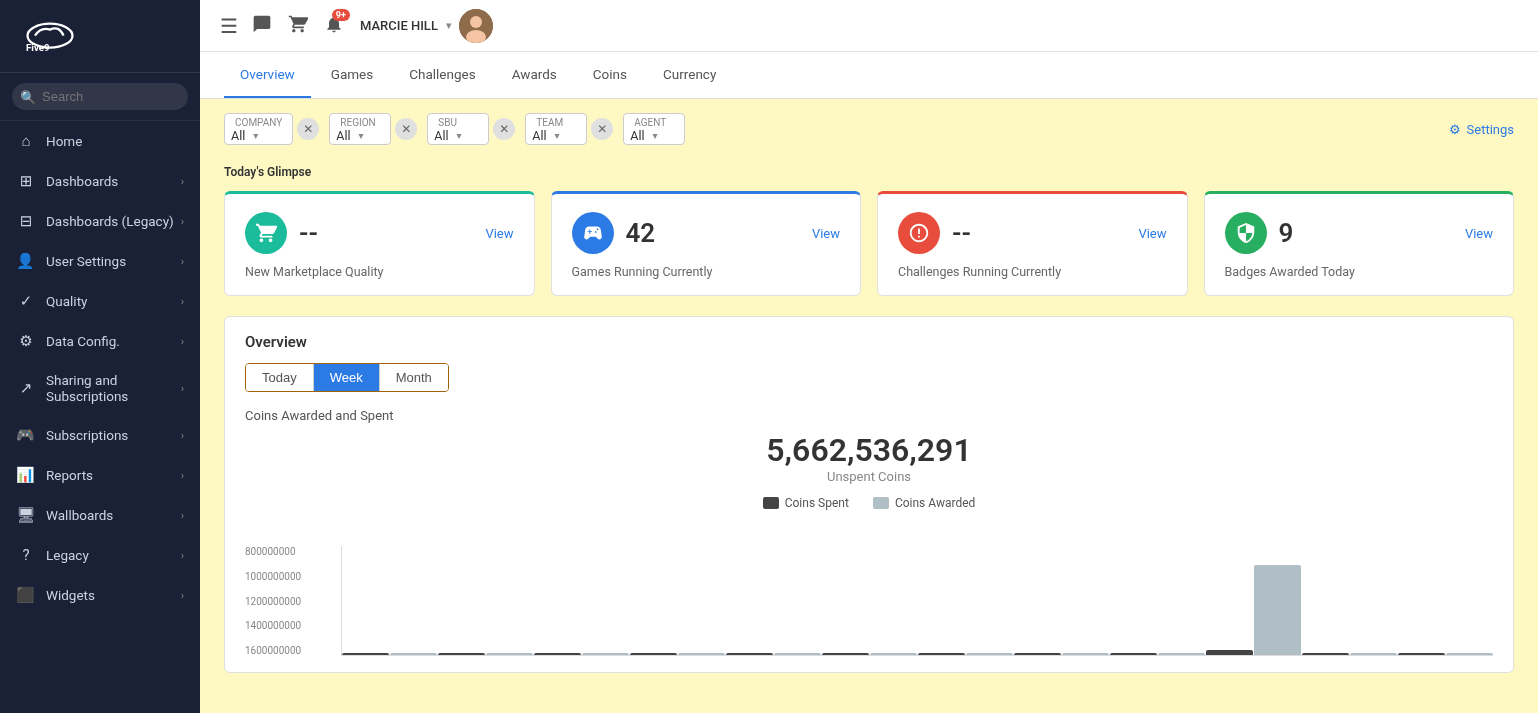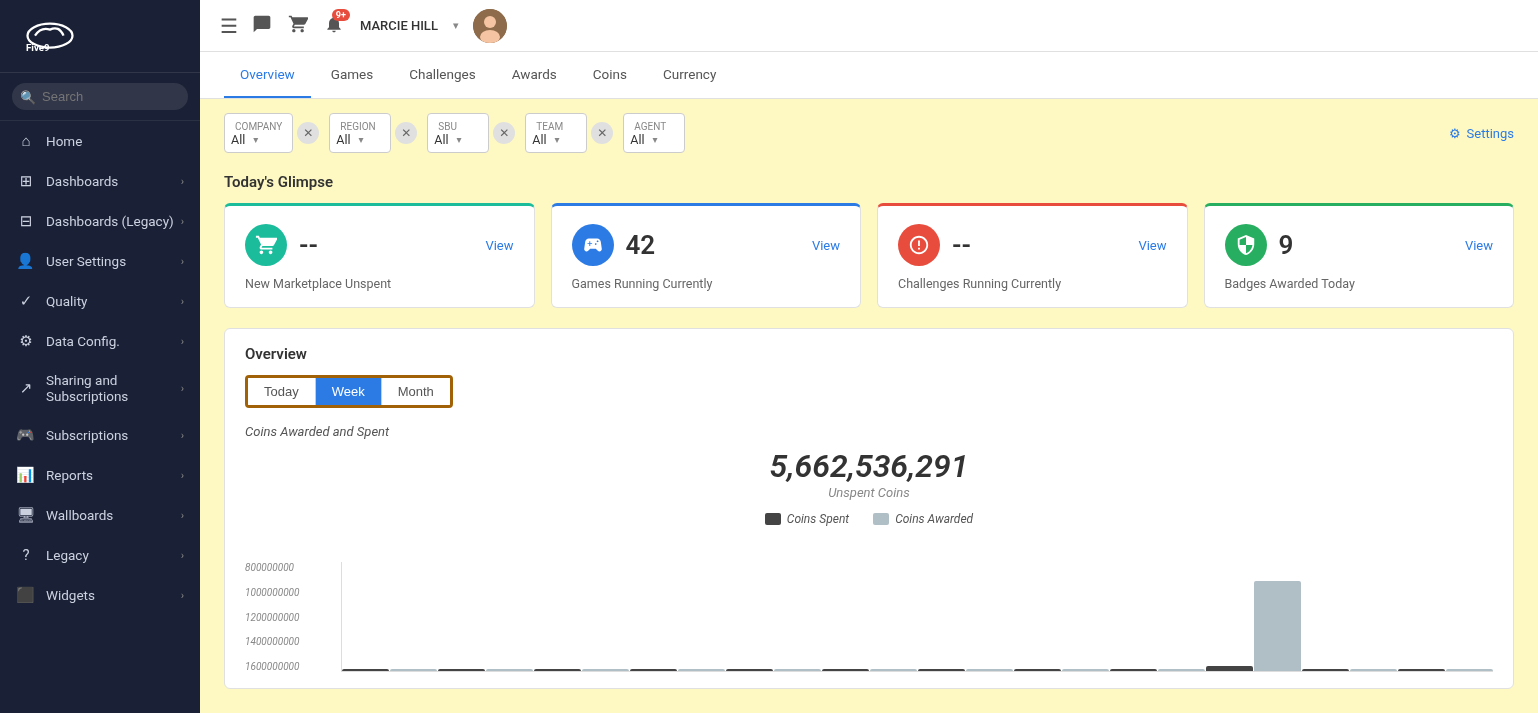--- a/index.html
+++ b/index.html
@@ -126,21 +126,21 @@
       background: #e74c3c;
       color: #fff;
       font-size: 9px;
       border-radius: 8px;
       padding: 1px 4px;
       font-weight: 700;
     }
     .header-user {
       display: flex;
       align-items: center;
-      gap: 15px;
+      gap: 8px;
       cursor: pointer;
     }
     .header-username {
       font-size: 13px;
       color: #333;
       font-weight: 500;
     }
     .header-avatar {
       width: 34px;
       height: 34px;
@@ -198,21 +198,21 @@
       align-items: center;
       gap: 0;
     }
     .filter-select-wrap {
       display: flex;
       align-items: center;
       border: 1px solid #ccc;
       border-radius: 4px;
       overflow: hidden;
       background: #fff;
-      height: 40px;
+      height: 32px;
     }
     .filter-label-top {
       font-size: 10px;
       color: #888;
       padding: 2px 6px 0 8px;
       line-height: 1;
     }
     .filter-select-inner {
       display: flex;
       flex-direction: column;
@@ -248,21 +248,21 @@
       display: flex;
       align-items: center;
       gap: 6px;
       color: #2c7be5;
       font-size: 13px;
       cursor: pointer;
     }
 
     
     .section-title {
-      font-size: 15px;
+      font-size: 12px;
       font-weight: 600;
       color: #333;
       margin: 8px 0 12px;
     }
     .glimpse-cards {
       display: flex;
       gap: 16px;
       margin-bottom: 20px;
     }
     .glimpse-card {
@@ -328,21 +328,21 @@
       padding: 16px 20px 0;
     }
     .overview-title {
       font-size: 15px;
       font-weight: 600;
       color: #333;
       margin-bottom: 12px;
     }
     .period-buttons {
       display: flex;
-      border: 3px solid #a16207;
+      border: 1px solid #a16207;
       border-radius: 4px;
       overflow: hidden;
       width: fit-content;
       margin-bottom: 0;
     }
     .period-btn {
       padding: 6px 16px;
       font-size: 13px;
       cursor: pointer;
       background: #fff;
@@ -351,21 +351,20 @@
       border-right: 1px solid #ccc;
     }
     .period-btn:last-child { border-right: none; }
     .period-btn.active {
       background: #2c7be5;
       color: #fff;
     }
 
     .chart-area {
       padding: 16px 20px;
-      font-style: italic;
     }
     .chart-label-main {
       font-size: 13px;
       color: #555;
       margin-bottom: 8px;
     }
     .chart-big-value {
       text-align: center;
       font-size: 32px;
       font-weight: 600;
@@ -665,21 +664,21 @@
         <div class="glimpse-card teal">
           <div class="card-top">
             <div class="card-icon teal">
               <svg width="22" height="22" viewBox="0 0 24 24" fill="white">
                   <path d="M7 18c-1.1 0-1.99.9-1.99 2S5.9 22 7 22s2-.9 2-2-.9-2-2-2zM1 2v2h2l3.6 7.59L5.25 14c-.16.28-.25.61-.25.96C5 16.1 5.9 17 7 17h12v-2H7.42c-.14 0-.25-.11-.25-.25l.03-.12.9-1.63H19c.75 0 1.41-.41 1.75-1.03l3.58-6.49A1 1 0 0023.46 4H5.21l-.94-2H1zm16 16c-1.1 0-1.99.9-1.99 2S15.9 22 17 22s2-.9 2-2-.9-2-2-2z"></path>
                 </svg>
             </div>
             <span class="card-value">--</span>
             <span class="card-view-link">View</span>
           </div>
-          <div class="card-desc">New Marketplace Unspent</div>
+          <div class="card-desc">New Marketplace Quality</div>
         </div>
 
         <div class="glimpse-card blue">
           <div class="card-top">
             <div class="card-icon blue">
               <svg width="22" height="22" viewBox="0 0 24 24" fill="white">
                   <path d="M21.58 16.09l-1.09-7.66C20.21 6.46 18.52 5 16.53 5H7.47C5.48 5 3.79 6.46 3.51 8.43l-1.09 7.66C2.2 17.63 3.39 19 4.94 19c.68 0 1.32-.27 1.8-.75L9 16h6l2.25 2.25c.48.48 1.13.75 1.8.75 1.56 0 2.75-1.37 2.53-2.91zM11 11H9v2H8v-2H6v-1h2V8h1v2h2v1zm4 1c-.55 0-1-.45-1-1s.45-1 1-1 1 .45 1 1-.45 1-1 1zm2-3c-.55 0-1-.45-1-1s.45-1 1-1 1 .45 1 1-.45 1-1 1z"></path>
                 </svg>
             </div>
             <span class="card-value">42</span>

